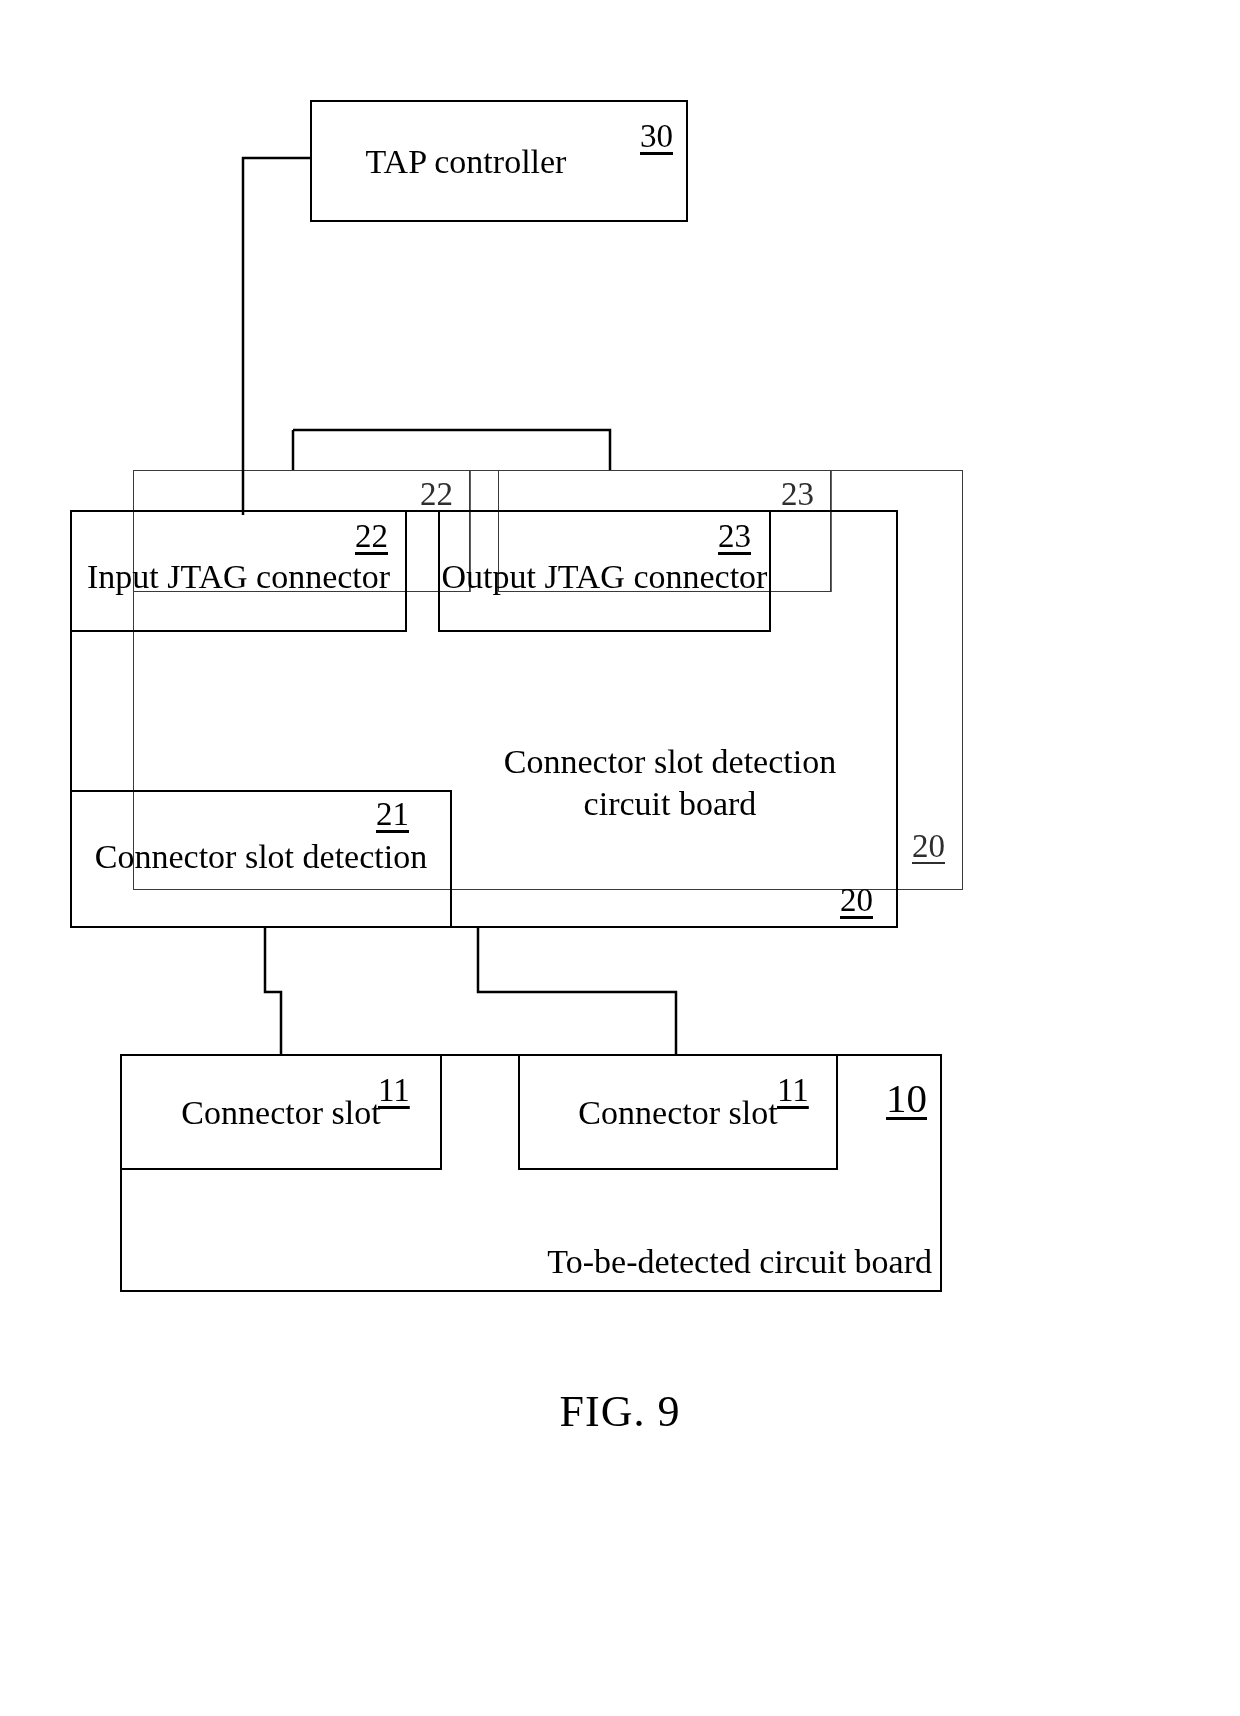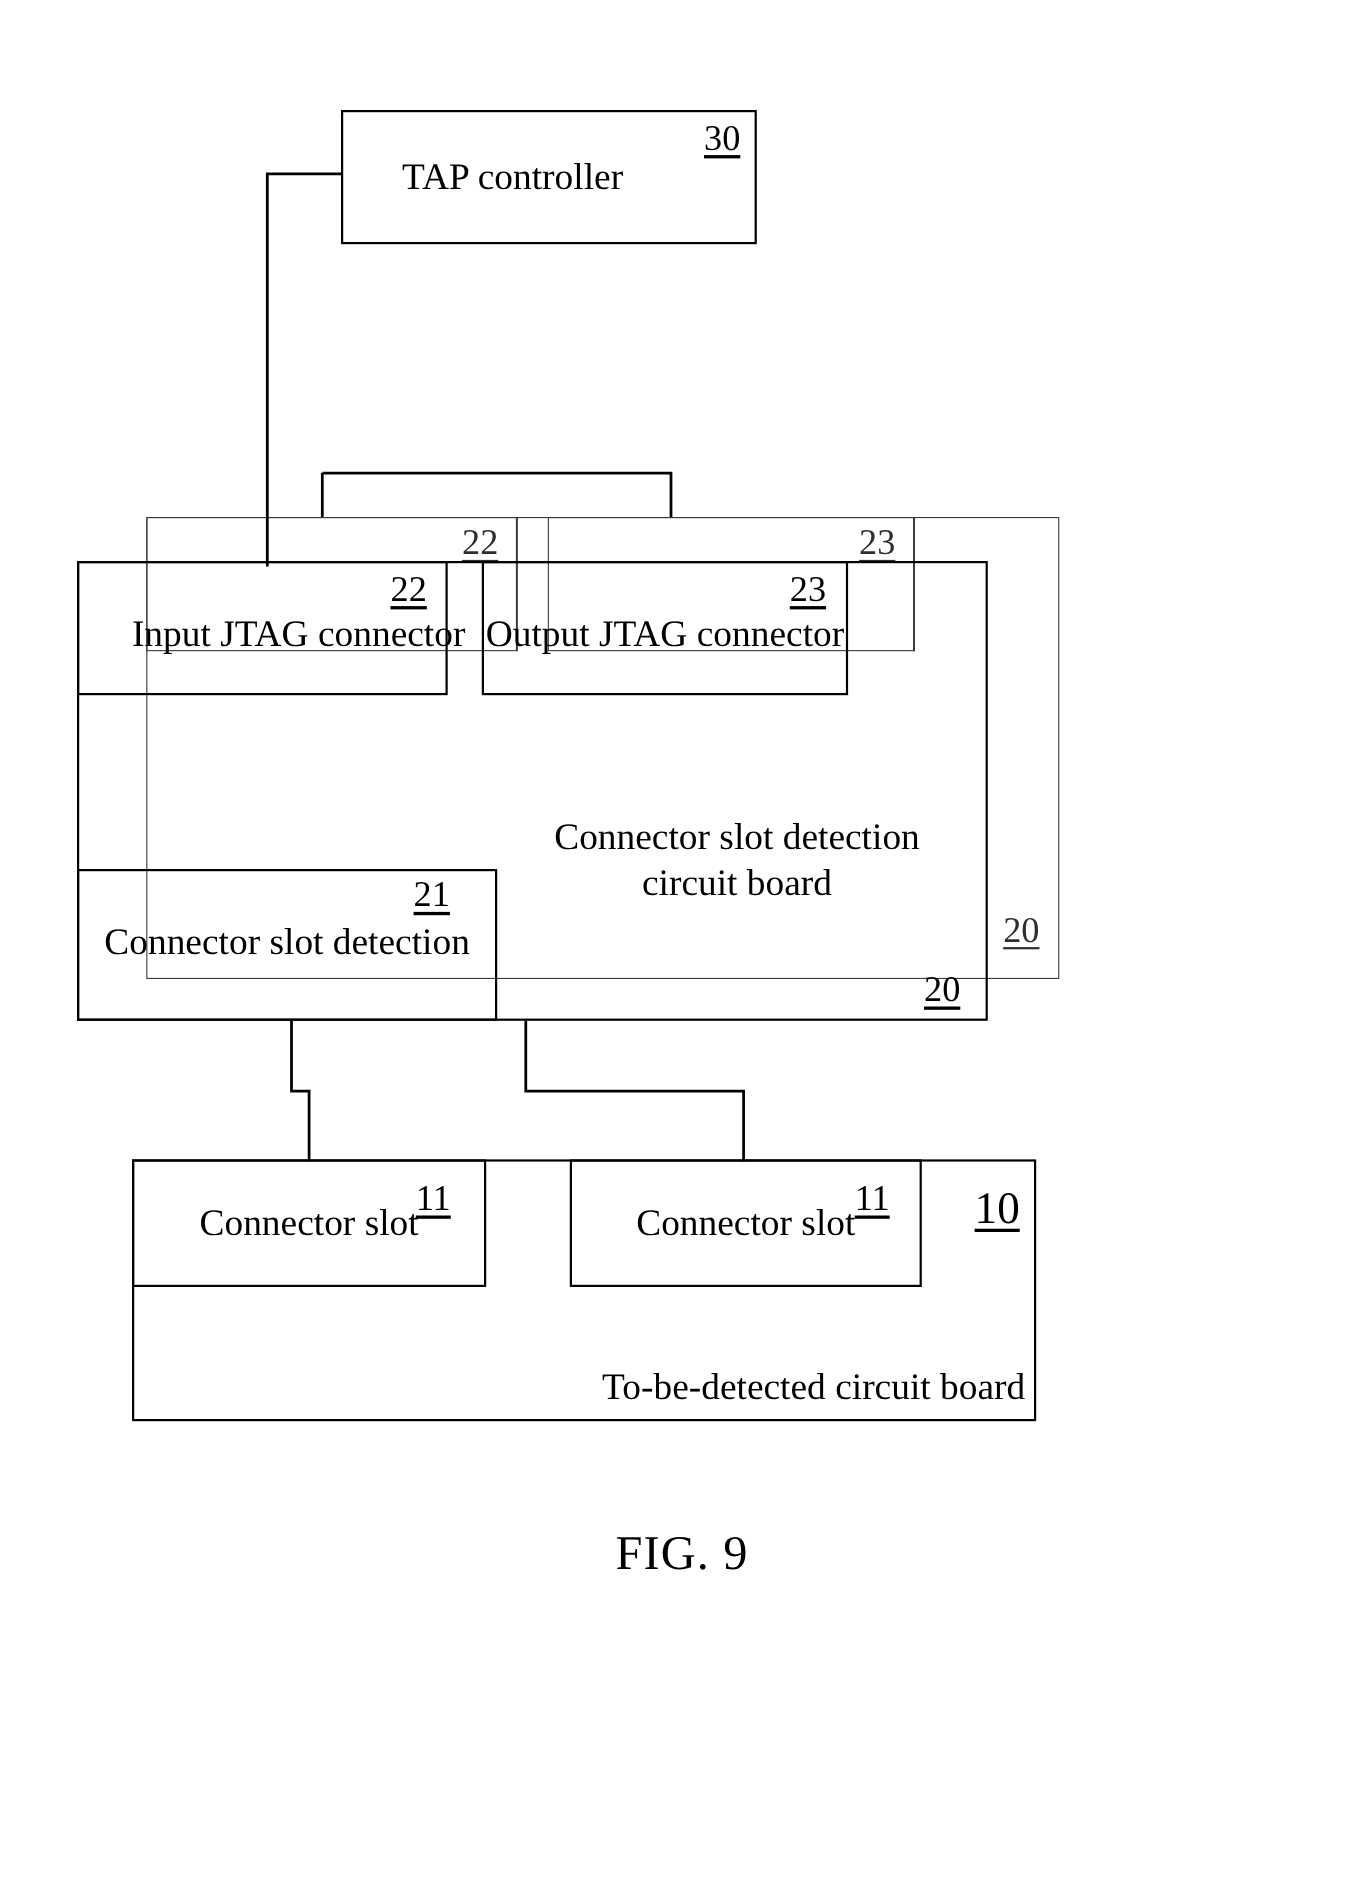--- a/index.html
+++ b/index.html
@@ -43,29 +43,29 @@
     </g>
     <g fill="none" stroke="#3a3a3a" stroke-width="1.6">
 
       <path d="M 470 470 L 470 592"></path>
       <path d="M 831 470 L 831 592"></path>
     </g>
   </svg>
 
   <div class="box" style="left:310px;top:100px;width:378px;height:122px;"></div>
   <div class="lbl" style="left:310px;top:145px;width:312px;text-align:center;font-size:34px;">TAP controller</div>
-  <div class="ref" style="left:640px;top:110px;font-size:33px;">30</div>
+  <div class="ref" style="left:640px;top:120px;font-size:33px;">30</div>
 
   <div class="box" style="left:70px;top:510px;width:828px;height:418px;"></div>
   <div class="lbl" style="left:450px;top:787px;width:440px;text-align:center;font-size:34px;">circuit board</div>
   <div class="lbl" style="left:450px;top:745px;width:440px;text-align:center;font-size:34px;">Connector slot detection</div>
   <div class="ref" style="left:840px;top:884px;font-size:33px;">20</div>
 
   <div class="box" style="left:70px;top:510px;width:337px;height:122px;"></div>
-  <div class="lbl" style="left:70px;top:560px;width:337px;text-align:center;font-size:34px;margin-left:33px;">Input JTAG connector</div>
+  <div class="lbl" style="left:70px;top:560px;width:337px;text-align:center;font-size:34px;">Input JTAG connector</div>
   <div class="ref" style="left:355px;top:520px;font-size:33px;">22</div>
 
   <div class="box" style="left:438px;top:510px;width:333px;height:122px;"></div>
   <div class="lbl" style="left:438px;top:560px;width:333px;text-align:center;font-size:34px;">Output JTAG connector</div>
   <div class="ref" style="left:718px;top:520px;font-size:33px;">23</div>
 
   <div class="box" style="left:70px;top:790px;width:382px;height:138px;"></div>
   <div class="lbl" style="left:70px;top:840px;width:382px;text-align:center;font-size:34px;">Connector slot detection</div>
   <div class="ref" style="left:376px;top:798px;font-size:33px;">21</div>
 

